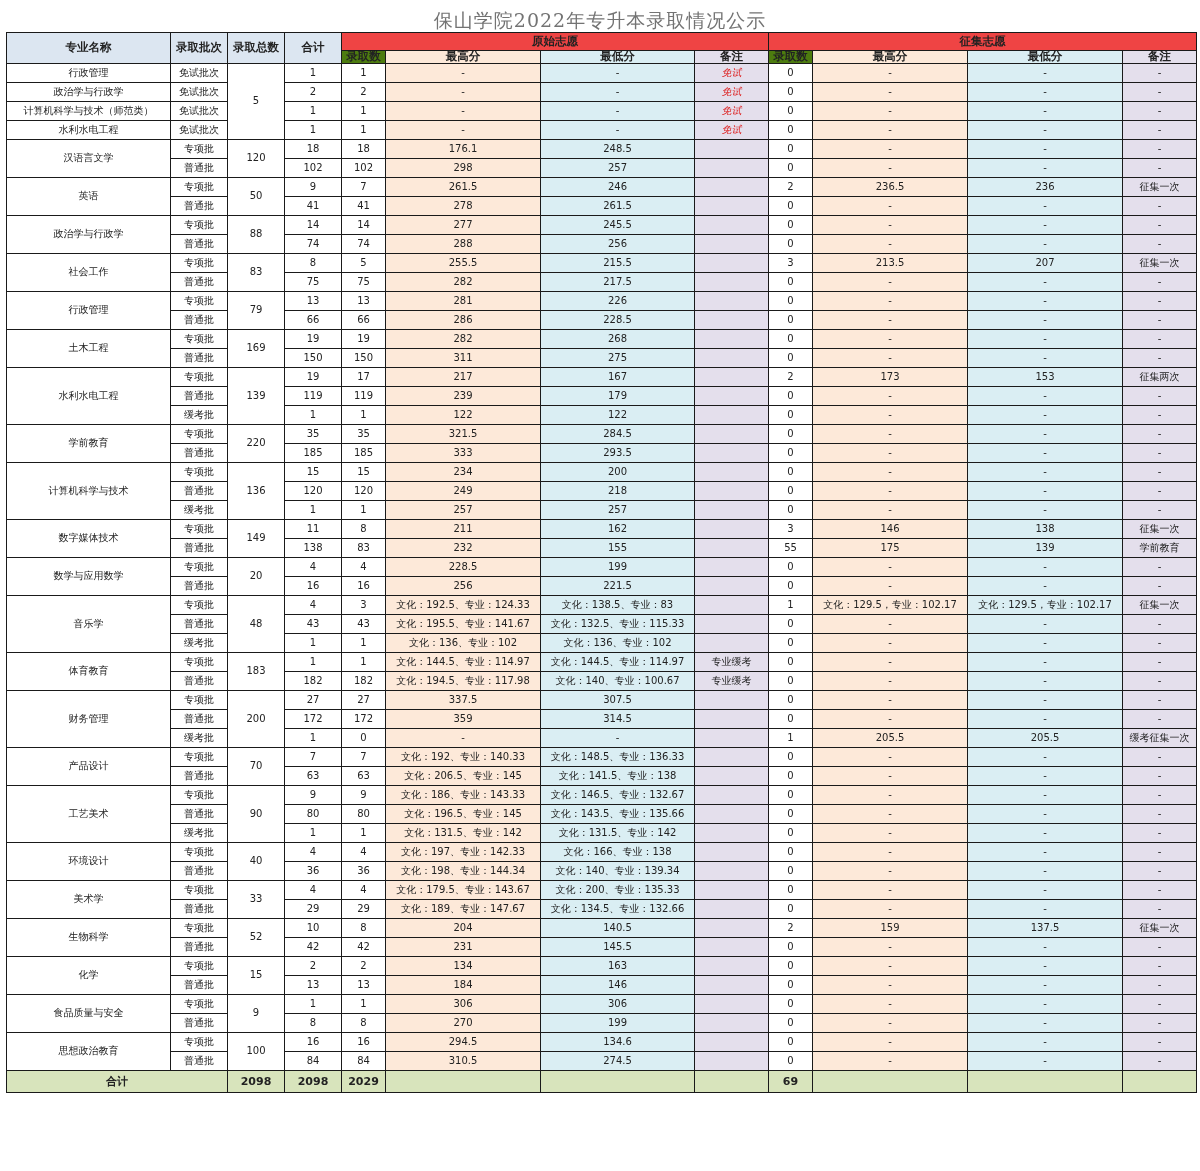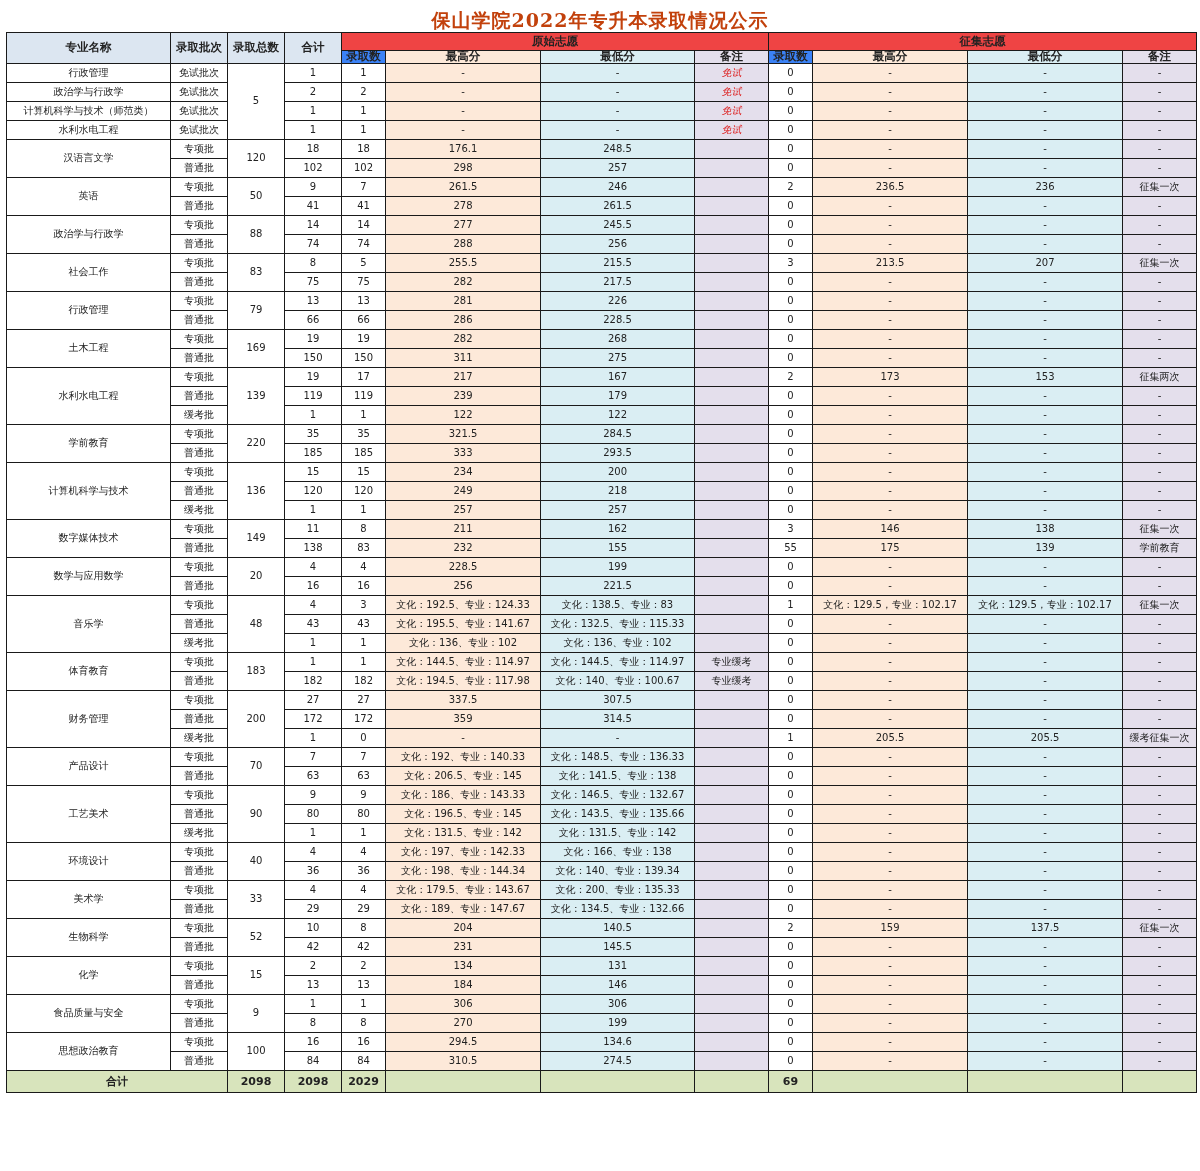--- a/index.html
+++ b/index.html
@@ -1,23 +1,23 @@
 <!DOCTYPE html>
 <html><head>
 <meta charset="utf-8">
 <style>
   html, body { margin: 0; padding: 0; background: #ffffff; }
   body { width: 1200px; height: 1171px; position: relative; font-family: "DejaVu Serif", "Liberation Serif", serif; color: #222; overflow: hidden; }
-  .title { position: absolute; left: 0; top: 8px; width: 1200px; text-align: center; font-size: 19px; font-weight: bold; letter-spacing: 1px; color: #c2410c; font-family: "DejaVu Serif", serif; }
+  .title { position: absolute; left: 0; top: 8px; width: 1200px; text-align: center; font-size: 19px; font-weight: normal; letter-spacing: 1px; color: #737373; font-family: "DejaVu Serif", serif; }
   table.grid { position: absolute; left: 6px; top: 32px; border-collapse: collapse; table-layout: fixed; width: 1190px; border-radius: 29px; }
   table.grid td, table.grid th { border: 1.5px solid #1a1a1a; text-align: center; vertical-align: middle; padding: 0; font-size: 10px; line-height: 1; white-space: nowrap; overflow: hidden; font-family: "DejaVu Sans", sans-serif; }
   table.grid th { font-weight: bold; font-size: 11.5px; }
   .h-left { background: #dce6f1; }
   .h-group { background: #ef4444; height: 17px; }
-  .h-white { background: #3b82f6; }
+  .h-white { background: #4d7c0f; }
   .c-max { background: #fde9d9; }
   .c-min { background: #daeef3; }
   .c-note { background: #e4dfec; }
   .c-white { background: #ffffff; }
   .red { color: #d22; font-style: italic; }
   tr.data td { height: 18px; }
   tr.total td { height: 21px; background: #d8e4bc; font-weight: bold; font-size: 11px; }
 </style>
 </head>
 <body>
@@ -667,21 +667,21 @@
         <td class="c-min">-</td>
         <td class="c-note">-</td>
       </tr>
       <tr class="data">
         <td class="c-white" rowspan="2">化学</td>
         <td class="c-white">专项批</td>
         <td class="c-white" rowspan="2">15</td>
         <td class="c-white">2</td>
         <td class="c-white">2</td>
         <td class="c-max">134</td>
-        <td class="c-min">131</td>
+        <td class="c-min">163</td>
         <td class="c-note"></td>
         <td class="c-white">0</td>
         <td class="c-max">-</td>
         <td class="c-min">-</td>
         <td class="c-note">-</td>
       </tr>
       <tr class="data">
         <td class="c-white">普通批</td>
         <td class="c-white">13</td>
         <td class="c-white">13</td>

